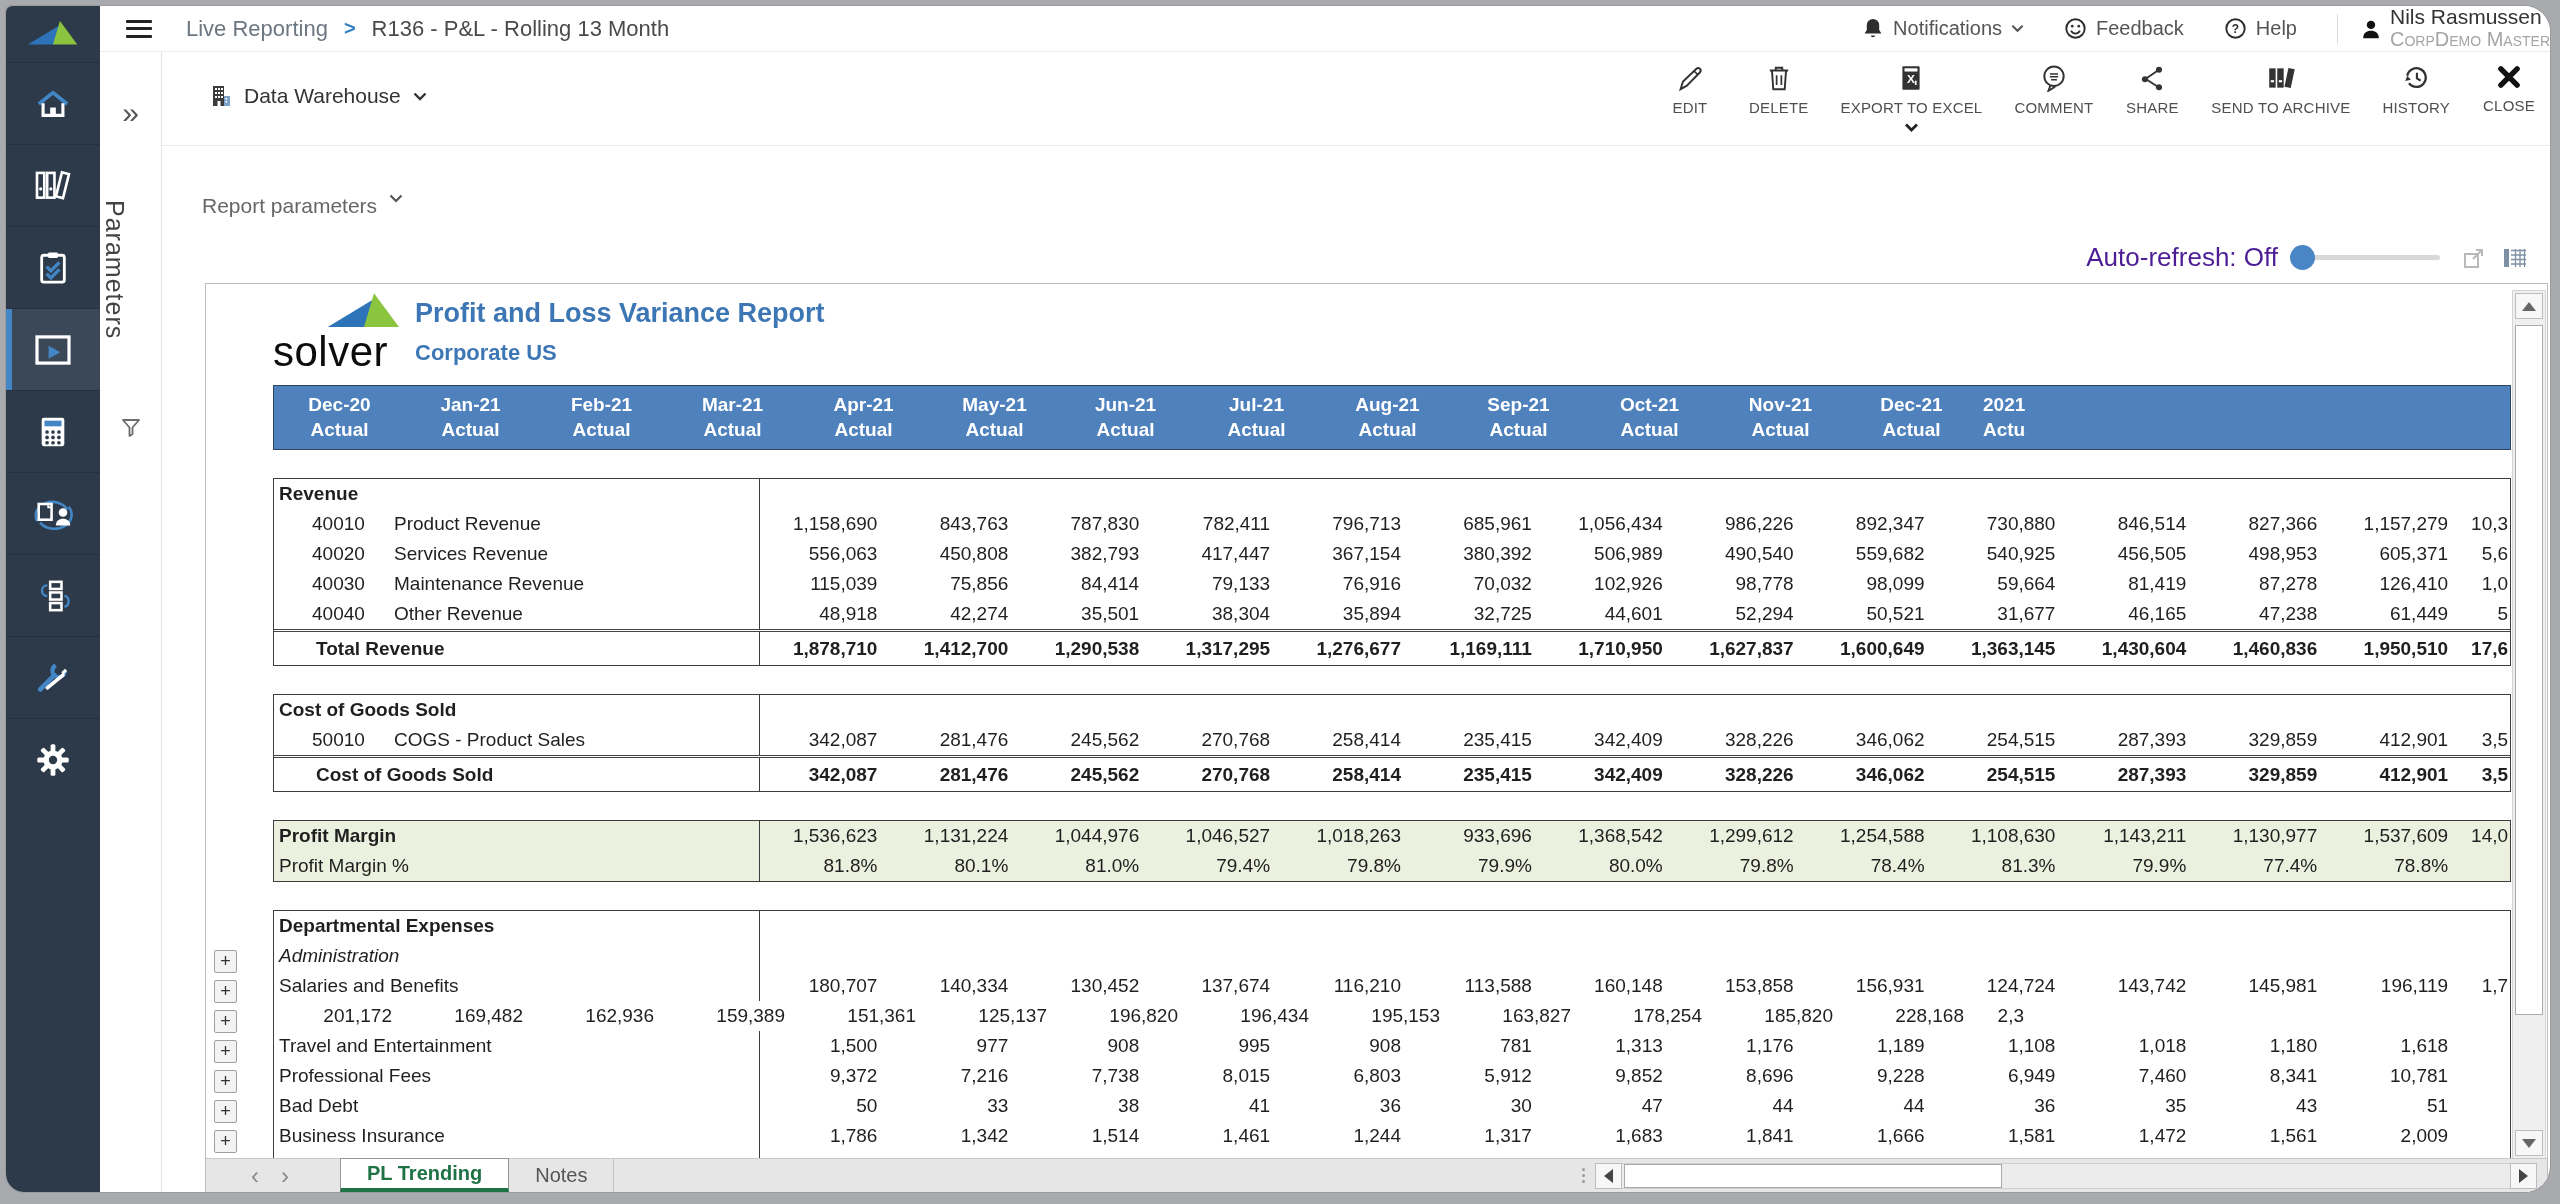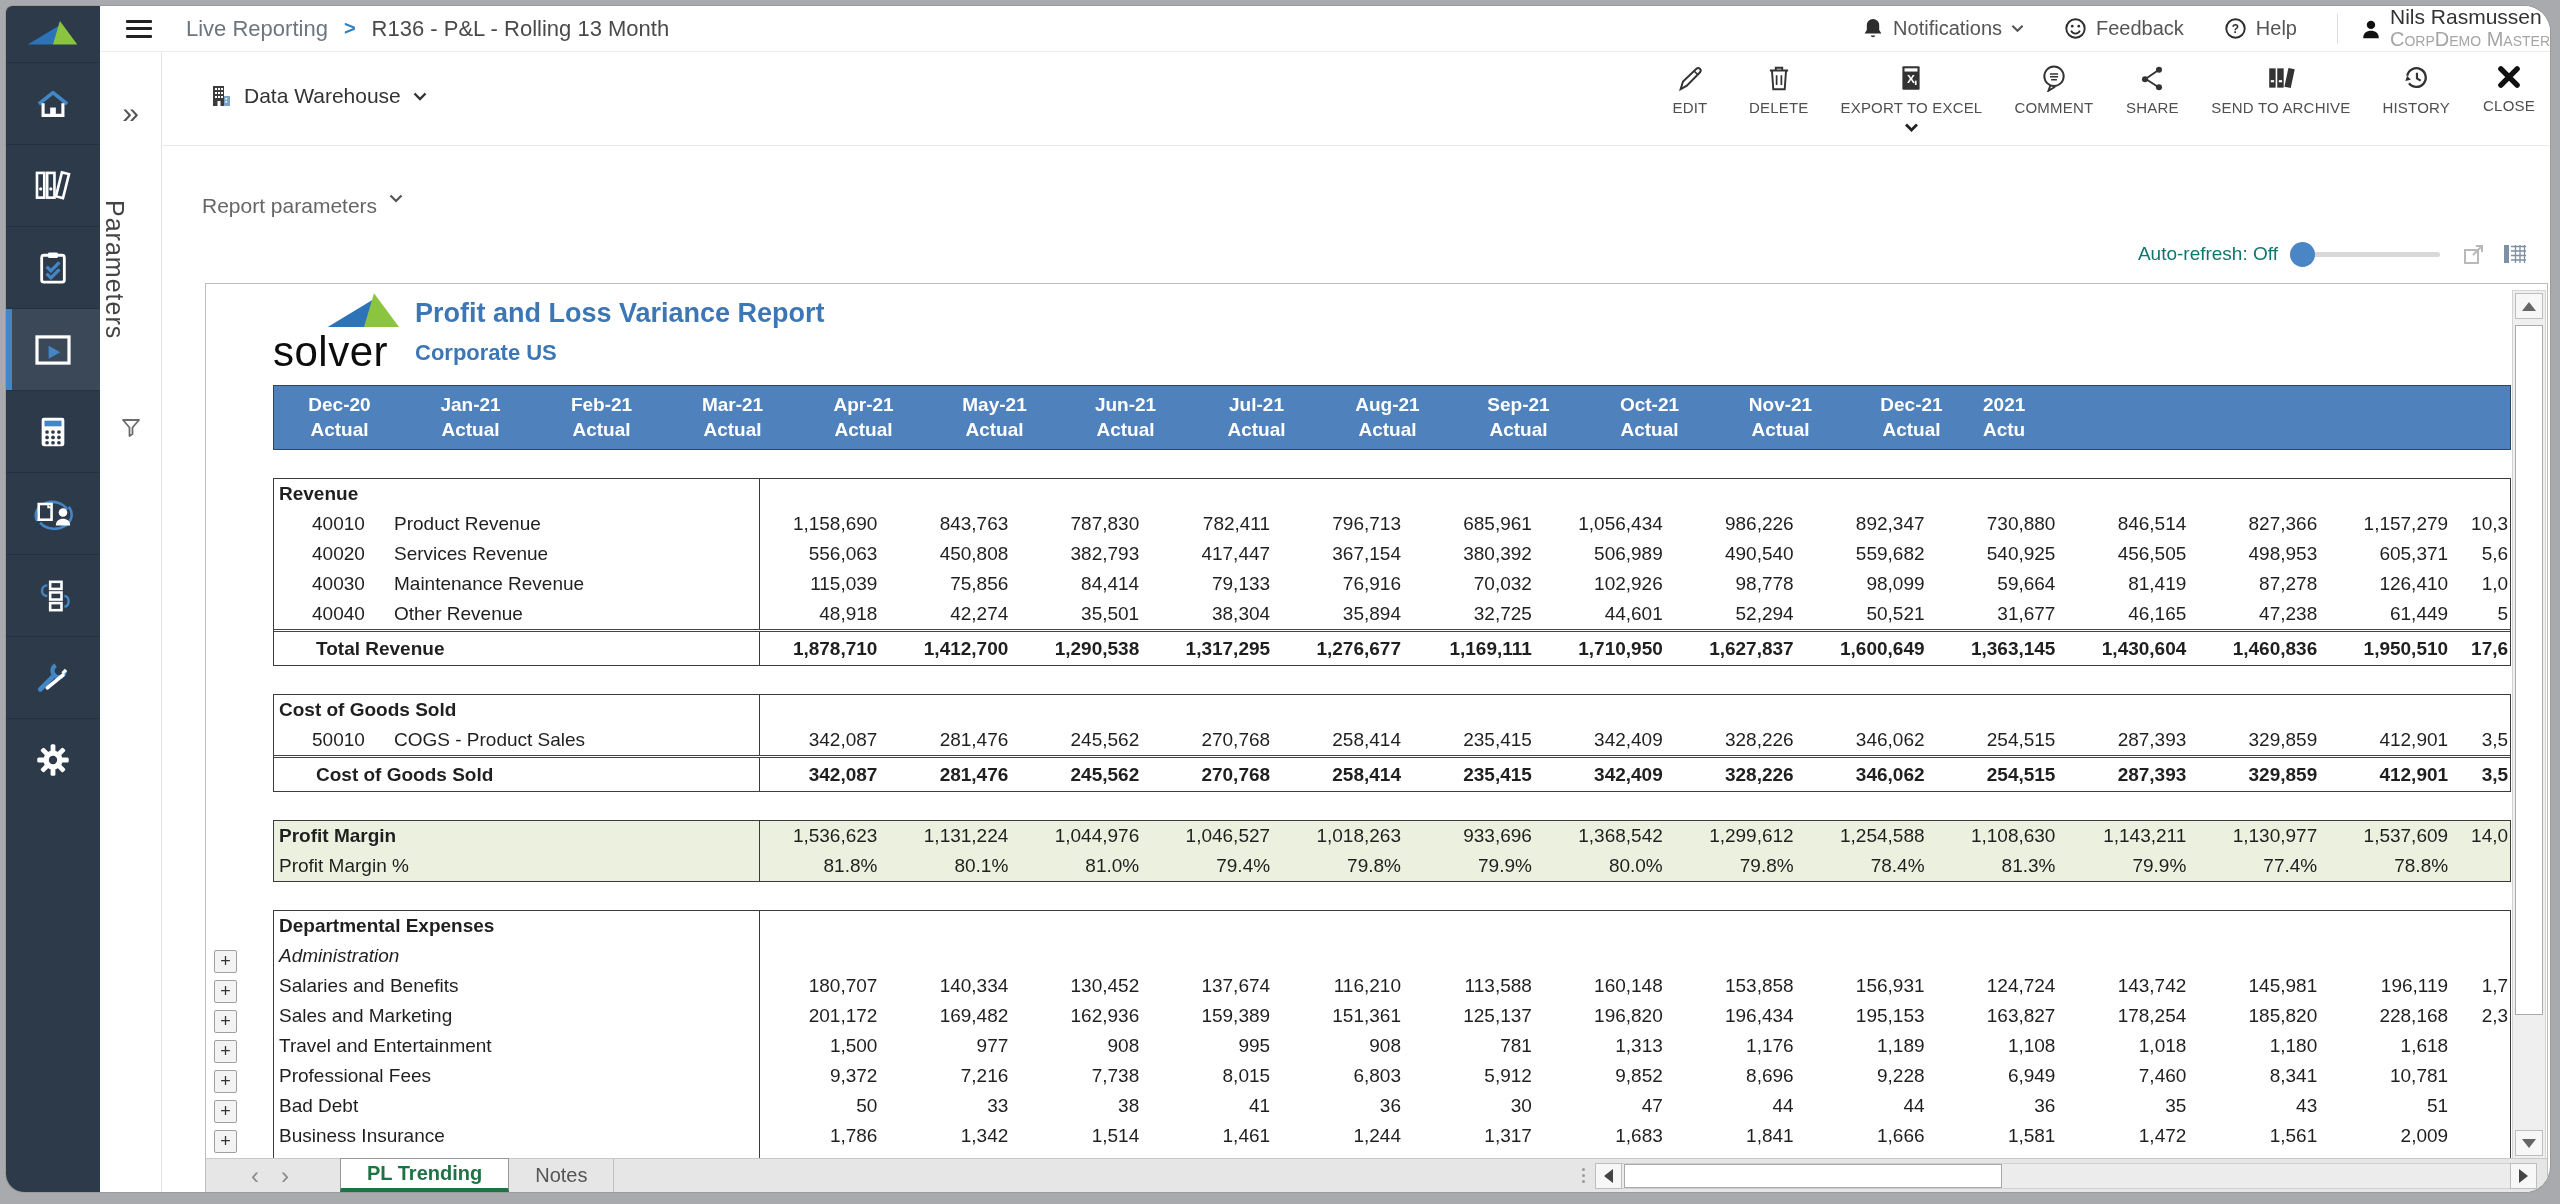--- a/index.html
+++ b/index.html
@@ -39,21 +39,21 @@
   
   .toolrow{position:absolute;left:156px;top:46px;right:0;height:94px;background:#fff;border-bottom:1px solid #ebebeb;z-index:10}
   .dw{position:absolute;left:48px;top:32px;display:flex;align-items:center;gap:12px;font-size:21px;color:#333;cursor:pointer}
   .actions{position:absolute;right:14px;top:12px;display:flex;align-items:flex-start;gap:32px}
   .act{display:flex;flex-direction:column;align-items:center;gap:7px;cursor:pointer;min-width:54px}
   .act .lbl{font-size:15px;color:#4f4f4f;letter-spacing:.2px;white-space:nowrap}
 
   .paramrow{position:absolute;left:196px;top:188px;display:flex;align-items:flex-start;gap:12px;font-size:21px;color:#666;cursor:pointer;z-index:5}
 
   .refreshrow{position:absolute;right:22px;top:236px;display:flex;align-items:center;gap:16px;z-index:5}
-  .ar-label{font-size:19px;color:#0f766e}
+  .ar-label{font-size:26px;color:#4c1d95}
   .ar-track{width:146px;height:5px;background:#d8d8d8;border-radius:3px;position:relative;margin-right:6px;cursor:pointer}
   .ar-knob{position:absolute;left:-4px;top:-10px;width:25px;height:25px;border-radius:50%;background:#4a86c5}
 
   
   .card{position:absolute;left:199px;top:277px;width:2343px;height:909px;background:#fff;border:1px solid #bdbdbd;border-bottom:none;z-index:4}
   .clip{position:absolute;left:67px;top:0;width:2238px;height:875px;overflow:hidden;background:#fff}
   .rtitle{position:relative;height:101px}
   .rt-logo{position:absolute;left:52px;top:8px}
   .rt-word{position:absolute;left:0px;top:44px;font-size:42px;color:#0c0c0c;letter-spacing:.5px}
   .rt-title{position:absolute;left:142px;top:14px;font-size:27px;font-weight:700;color:#3d76b5}
@@ -763,23 +763,20 @@
               <div class="c num">160,148</div>
               <div class="c num">153,858</div>
               <div class="c num">156,931</div>
               <div class="c num">124,724</div>
               <div class="c num">143,742</div>
               <div class="c num">145,981</div>
               <div class="c num">196,119</div>
               <div class="c num last">1,7</div>
             </div>
             <div class="row r-item">
-              <div class="lab">
-                <span class="lt">Sales and Marketing</span>
-              </div>
               <div class="c num">201,172</div>
               <div class="c num">169,482</div>
               <div class="c num">162,936</div>
               <div class="c num">159,389</div>
               <div class="c num">151,361</div>
               <div class="c num">125,137</div>
               <div class="c num">196,820</div>
               <div class="c num">196,434</div>
               <div class="c num">195,153</div>
               <div class="c num">163,827</div>

